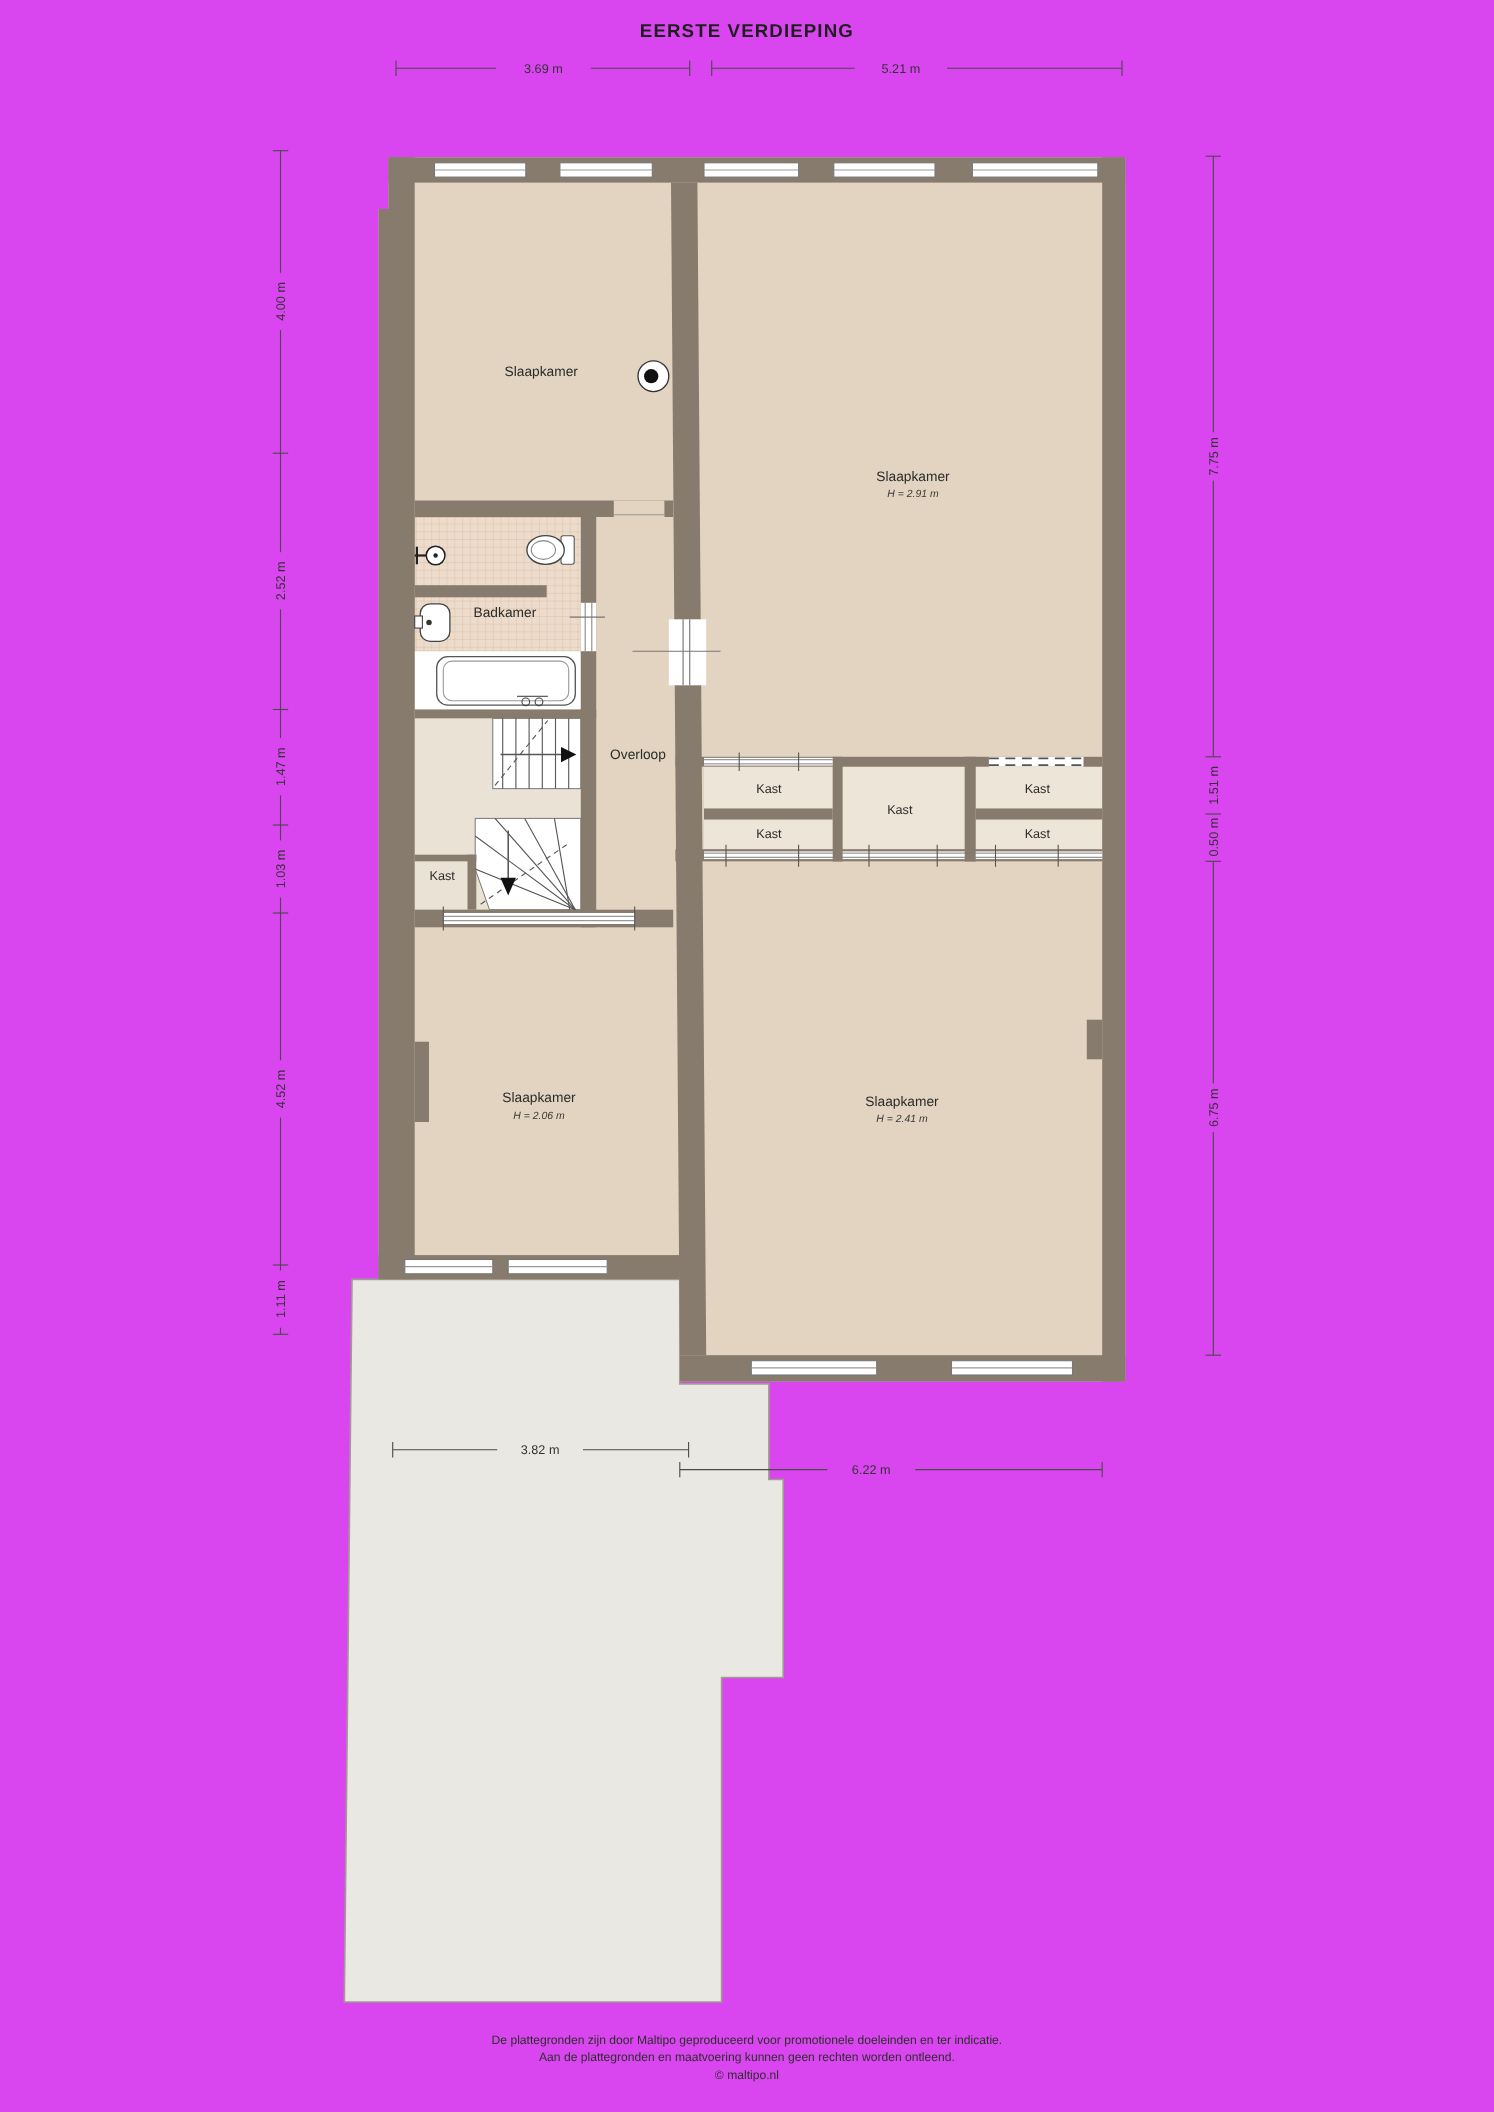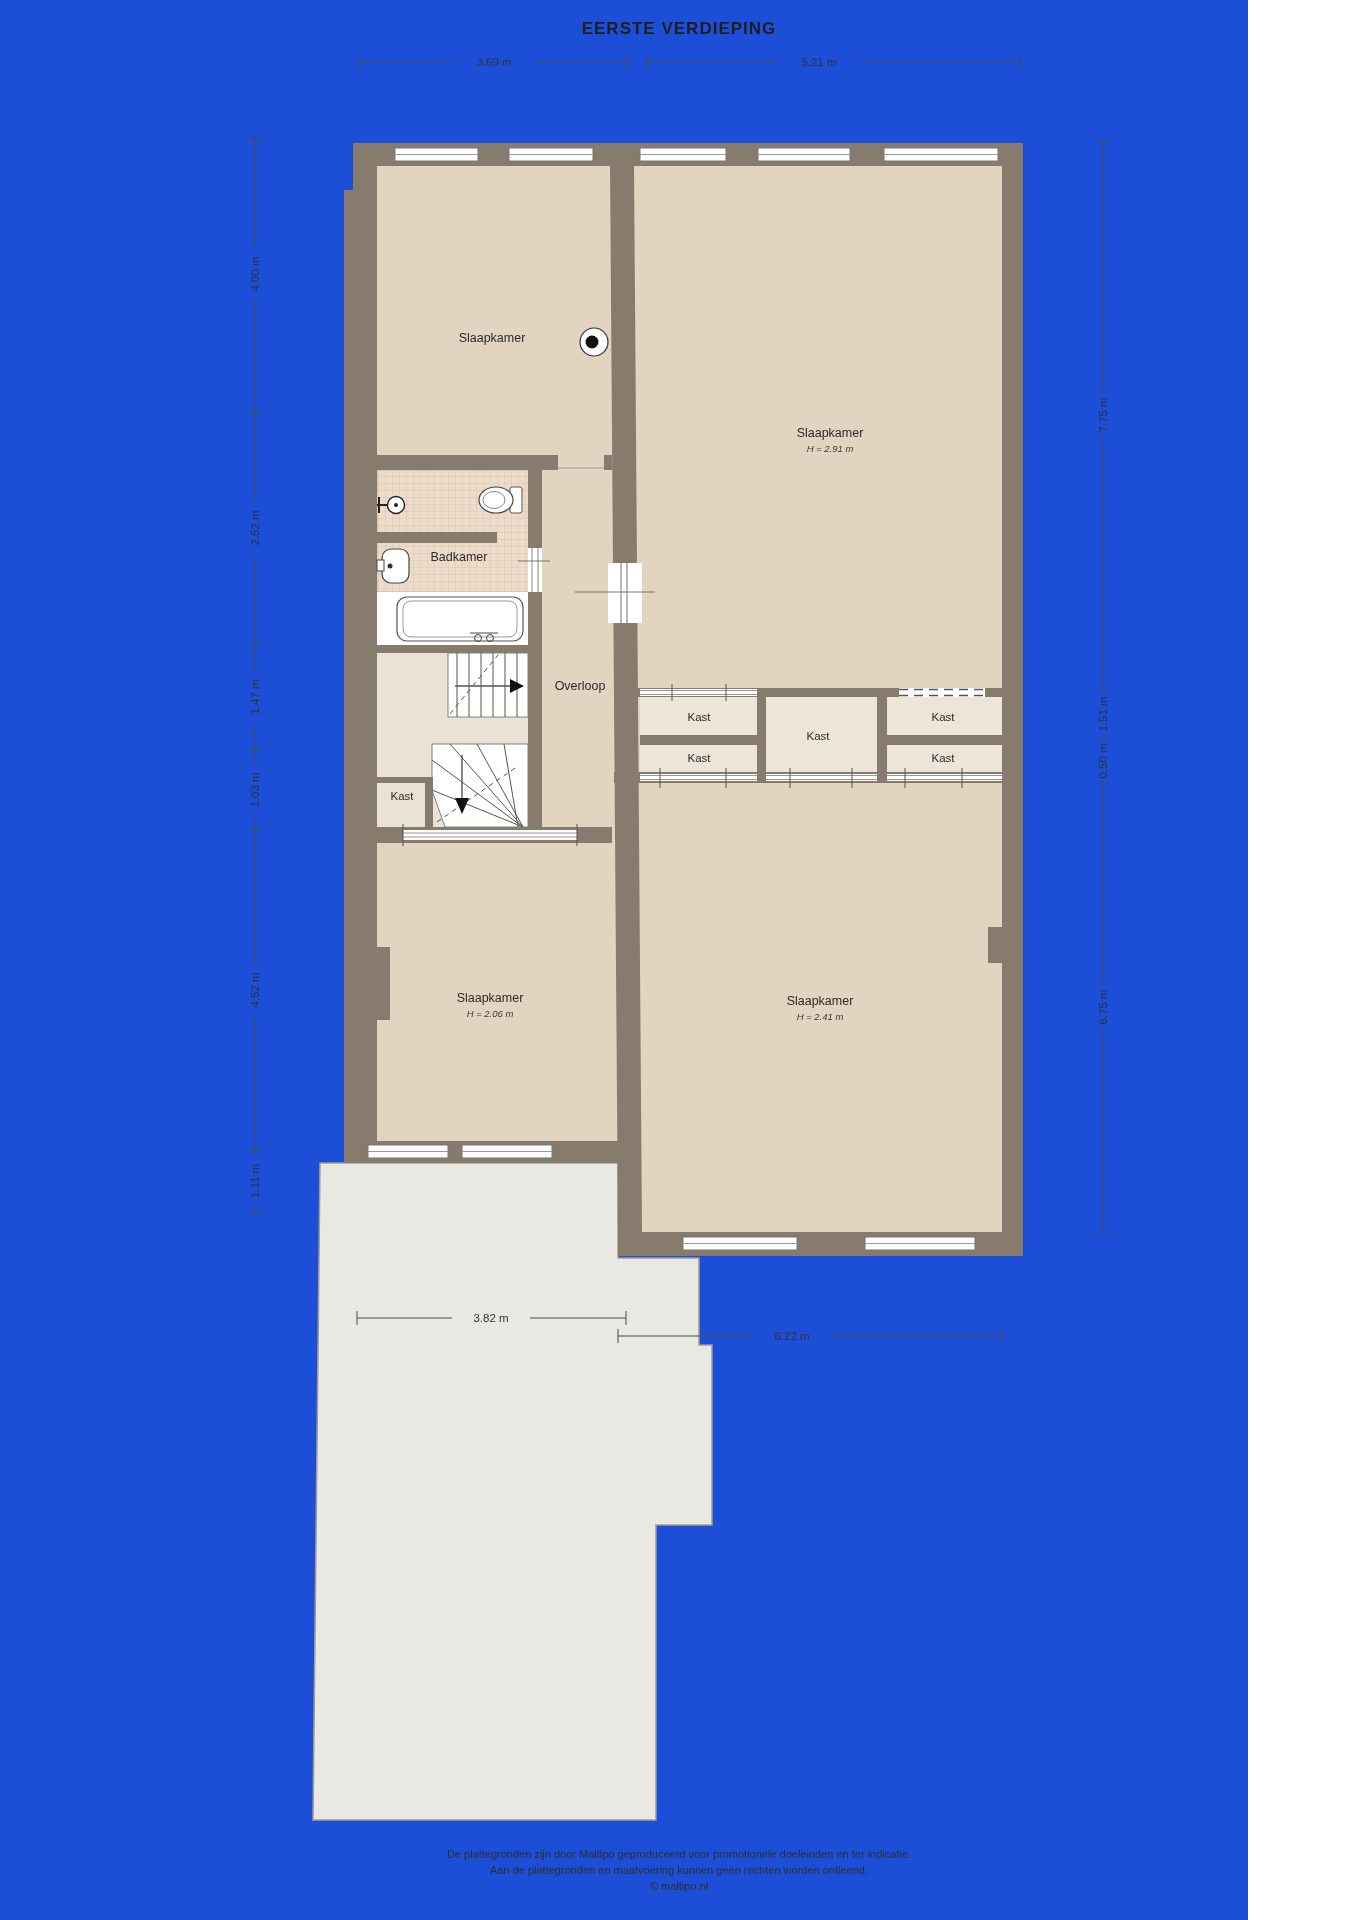--- a/index.html
+++ b/index.html
@@ -1,16 +1,16 @@
 <!DOCTYPE html>
 <html><head>
 <meta charset="utf-8">
 <style>
   html,body{margin:0;padding:0;background:#ffffff;}
-  .page{position:relative;width:1248px;height:1920px;background:#1d4ed8;overflow:hidden;
+  .page{position:relative;width:1358px;height:1920px;background:#d946ef;overflow:hidden;
         font-family:"Liberation Sans", sans-serif;}
   svg{display:block;}
   text{font-family:"Liberation Sans", sans-serif;fill:#333;}
   .title-t{font-size:17px;font-weight:600;letter-spacing:1px;fill:#1e1e1e;}
   .dim-t{font-size:11.5px;fill:#333;}
   .room-t{font-size:12.5px;fill:#2b2b2b;}
   .kast-t{font-size:11.5px;fill:#2b2b2b;}
   .h-t{font-size:9.5px;font-style:italic;fill:#3a3a3a;}
   .foot-t{font-size:11px;fill:#2e2e2e;}
 </style>

